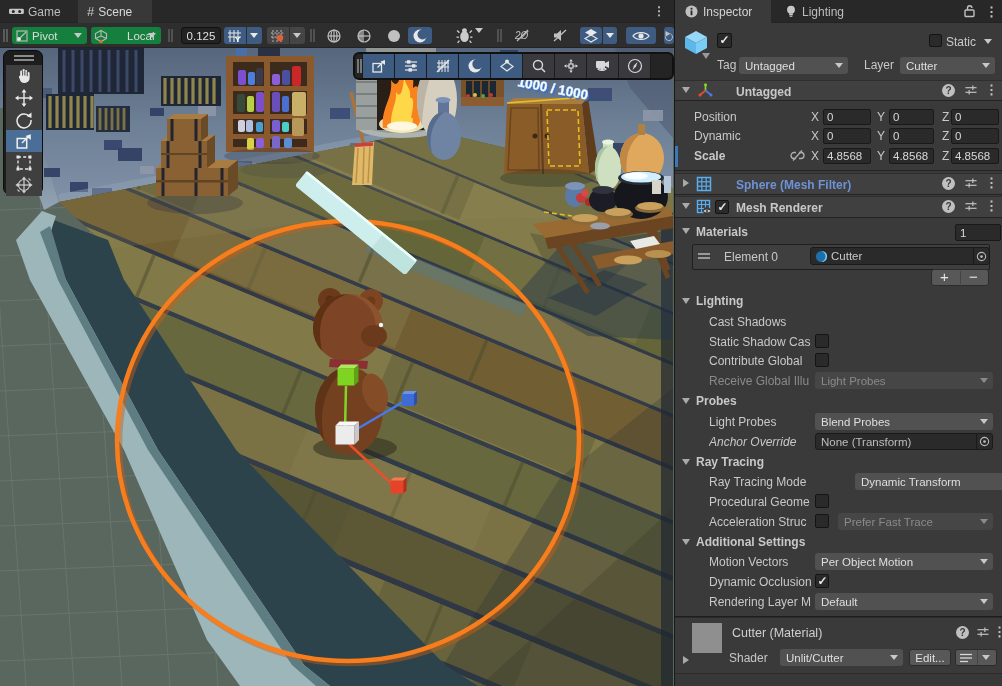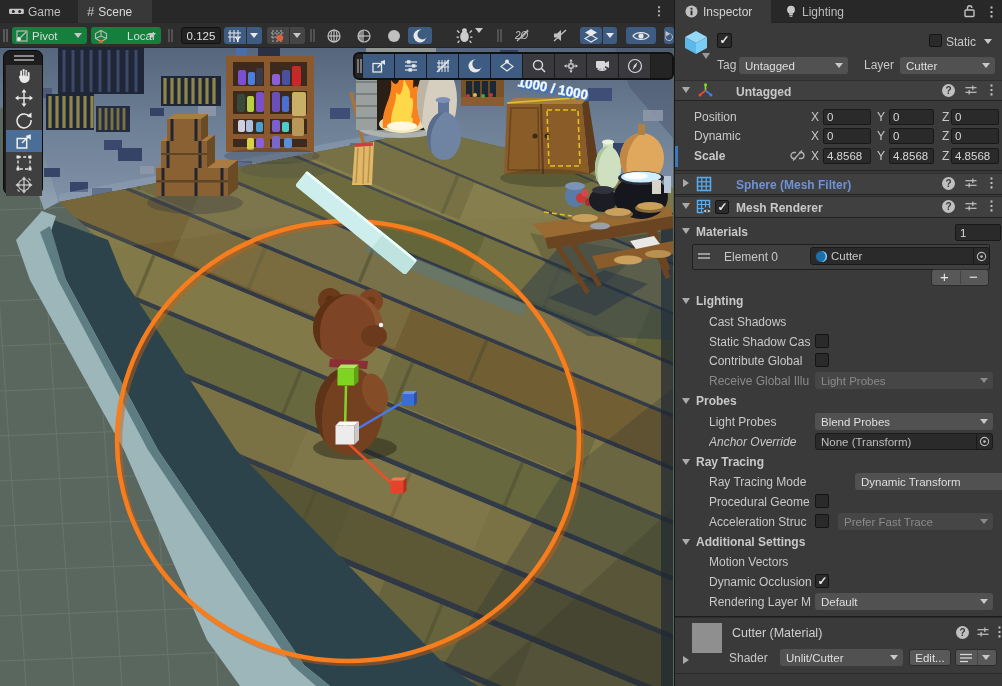--- a/index.html
+++ b/index.html
@@ -960,20 +960,21 @@
       <div class="lbl" style="left:34px;top:475px;width:104px;">Ray Tracing Mode</div>
       <div class="dd" style="left:140px;top:473px;width:178px;height:17px;margin-left:40px;">Dynamic Transform<span class="arr arrow-d" style="border-top-color:#c8c8c8"></span></div>
       <div class="lbl" style="left:34px;top:495px;width:104px;">Procedural Geome</div>
       <div class="cb" style="left:140px;top:494px;"></div>
       <div class="lbl" style="left:34px;top:515px;width:104px;">Acceleration Struc</div>
       <div class="cb" style="left:140px;top:514px;"></div>
       <div class="dd dis" style="left:163px;top:513px;width:155px;height:17px;">Prefer Fast Trace<span class="arr arrow-d" style="border-top-color:#8a8a8a"></span></div>
       <div class="fo" style="left:7px;top:539px;"></div>
       <div class="lbl bold" style="left:21px;top:535px;">Additional Settings</div>
       <div class="lbl" style="left:34px;top:555px;width:104px;">Motion Vectors</div>
+      <div class="dd" style="left:140px;top:553px;width:178px;height:17px;">Per Object Motion<span class="arr arrow-d" style="border-top-color:#c8c8c8"></span></div>
       <div class="lbl" style="left:34px;top:575px;width:104px;">Dynamic Occlusion</div>
       <div class="cb on" style="left:140px;top:574px;"></div>
       <div class="lbl" style="left:34px;top:595px;width:104px;">Rendering Layer M</div>
       <div class="dd" style="left:140px;top:593px;width:178px;height:17px;">Default<span class="arr arrow-d" style="border-top-color:#c8c8c8"></span></div>
       <div class="abs" style="left:0;top:616px;width:328px;height:2px;background:#2a2a2a;border-top:1px solid #1e1e1e;"></div>
       <div class="abs" style="left:17px;top:623px;width:30px;height:30px;background:#8f8f8f;"></div>
       <div class="lbl" style="left:57px;top:626px;color:#cfcfcf;font-size:12.5px;">Cutter (Material)</div>
       <div class="qm" style="left:281px;top:626px;">?</div>
       <svg class="preset abs" style="left:301px;top:626px;" width="14" height="13" viewBox="0 0 14 13">
         <g stroke="#c0c0c0" stroke-width="1.3">

